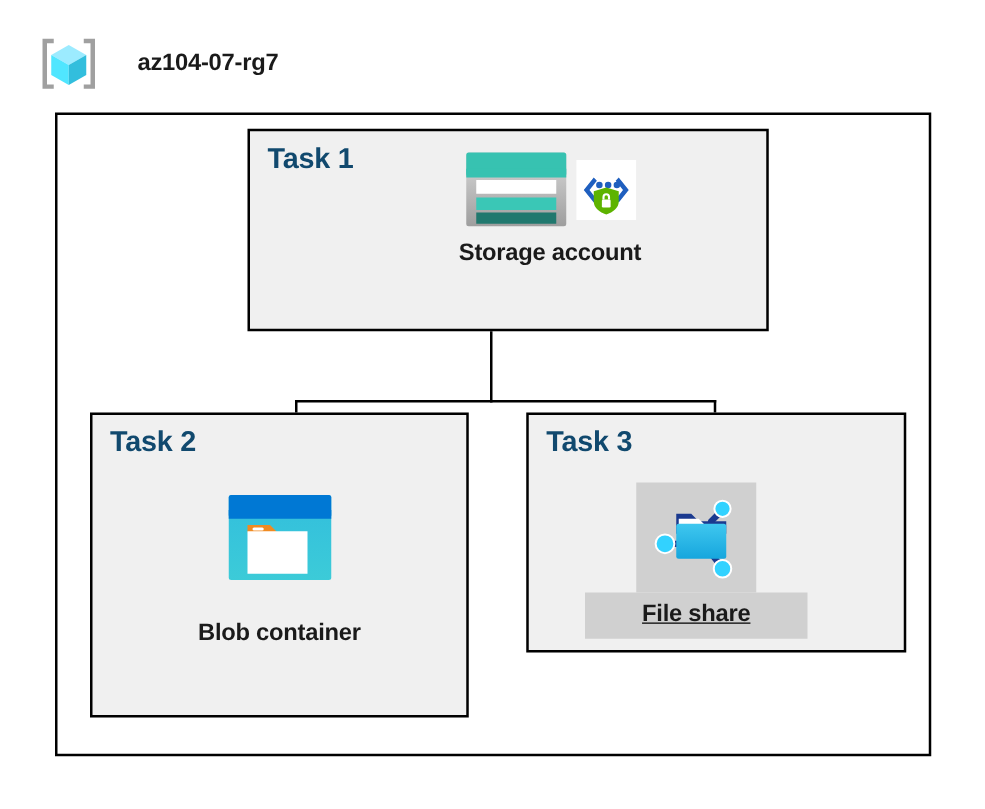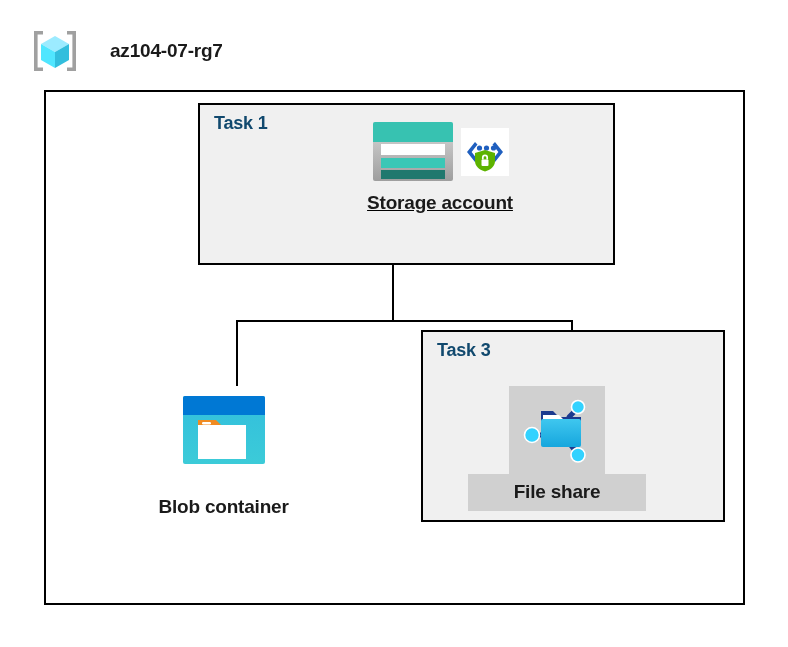--- a/index.html
+++ b/index.html
@@ -65,21 +65,21 @@
     box-sizing: border-box;
   }
   .task-box.t1 { left: 198px; top: 103px; width: 417px; height: 162px; }
   .task-box.t2 { left: 72px;  top: 330px; width: 303px; height: 244px; }
   .task-box.t3 { left: 421px; top: 330px; width: 304px; height: 192px; }
 
   .task-label {
     position: absolute;
     left: 14px;
     top: 8px;
-    font-size: 18px;
+    font-size: 23px;
     font-weight: bold;
     color: #11496e;
     letter-spacing: -0.2px;
   }
 
   
   .node {
     position: absolute;
     display: flex;
     flex-direction: column;
@@ -91,21 +91,20 @@
     color: #1a1a1a;
     white-space: nowrap;
     letter-spacing: -0.2px;
   }
 
   
   .node-storage {
     left: 198px;
     top: 120px;
     width: 484px;
-    text-decoration: underline;
   }
   .storage-icons {
     display: flex;
     align-items: center;
     gap: 6px;
     margin-bottom: 9px;
   }
 
   
   .node-blob {
@@ -113,20 +112,21 @@
     top: 393px;
     width: 303px;
   }
   .node-blob .node-caption { margin-top: 29px; }
 
   
   .node-fileshare {
     left: 421px;
     top: 386px;
     width: 272px;
+    text-decoration: underline;
   }
   .fs-icon-hl {
     background: #d0d0d0;
     padding: 5px 10px 7px 10px;
     display: flex;
     align-items: center;
     justify-content: center;
   }
   .fs-caption-hl {
     background: #d0d0d0;
@@ -213,20 +213,23 @@
           <path d="M24 22 L34 25 L34 33 C34 38.5 29.4 41.8 24 43.5 C18.6 41.8 14 38.5 14 33 L14 25 Z" fill="#5db300"></path>
 
           <rect x="20.5" y="31.5" width="7" height="6.5" rx="1" fill="#ffffff"></rect>
           <path d="M21.8 31.5 L21.8 29.6 A2.2 2.2 0 0 1 26.2 29.6 L26.2 31.5" fill="none" stroke="#ffffff" stroke-width="1.7"></path>
         </svg>
       </span>
     </div>
     <span class="node-caption">Storage account</span>
   </div>
 
+  <div class="task-box t2">
+    <span class="task-label">Task 2</span>
+  </div>
 
   <div class="node node-blob">
     <span>
       <svg class="icon-svg" width="88" height="74" viewBox="0 0 88 74" xmlns="http://www.w3.org/2000/svg">
         <defs>
           <linearGradient id="blobBody" x1="0" y1="0" x2="0" y2="1">
             <stop offset="0%" stop-color="#32bedd"></stop>
             <stop offset="100%" stop-color="#3ccbd8"></stop>
           </linearGradient>
         </defs>

